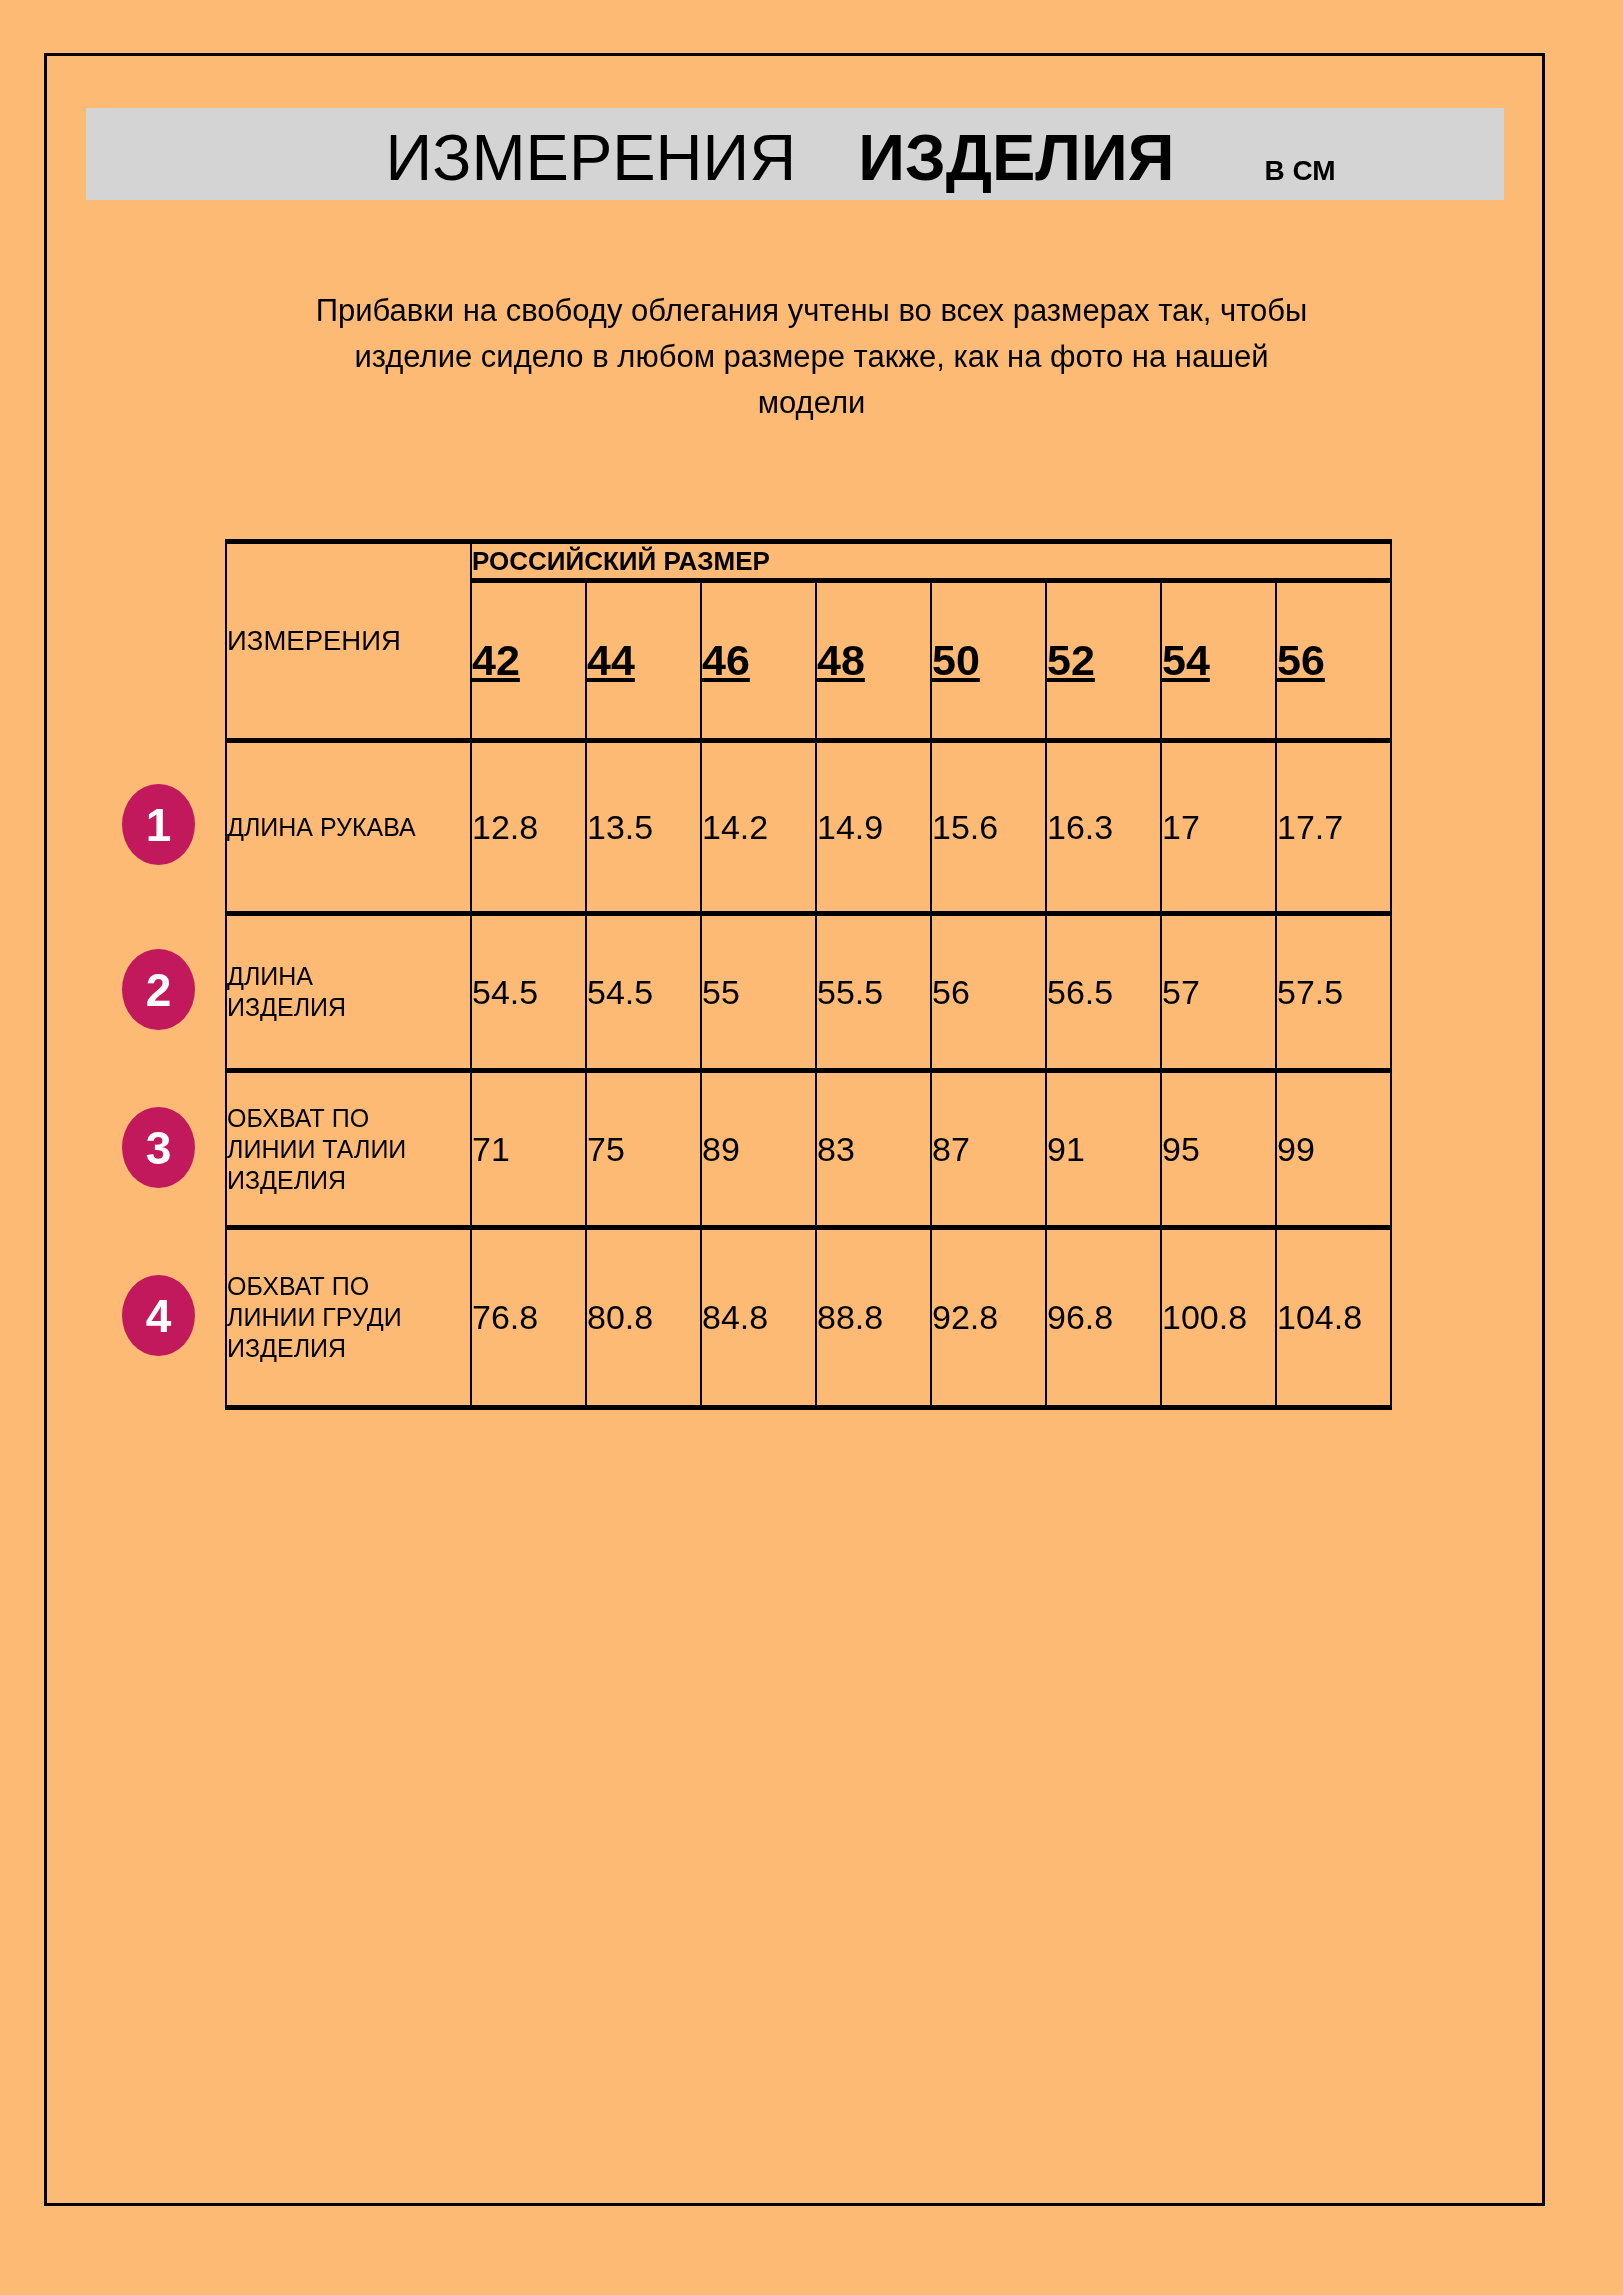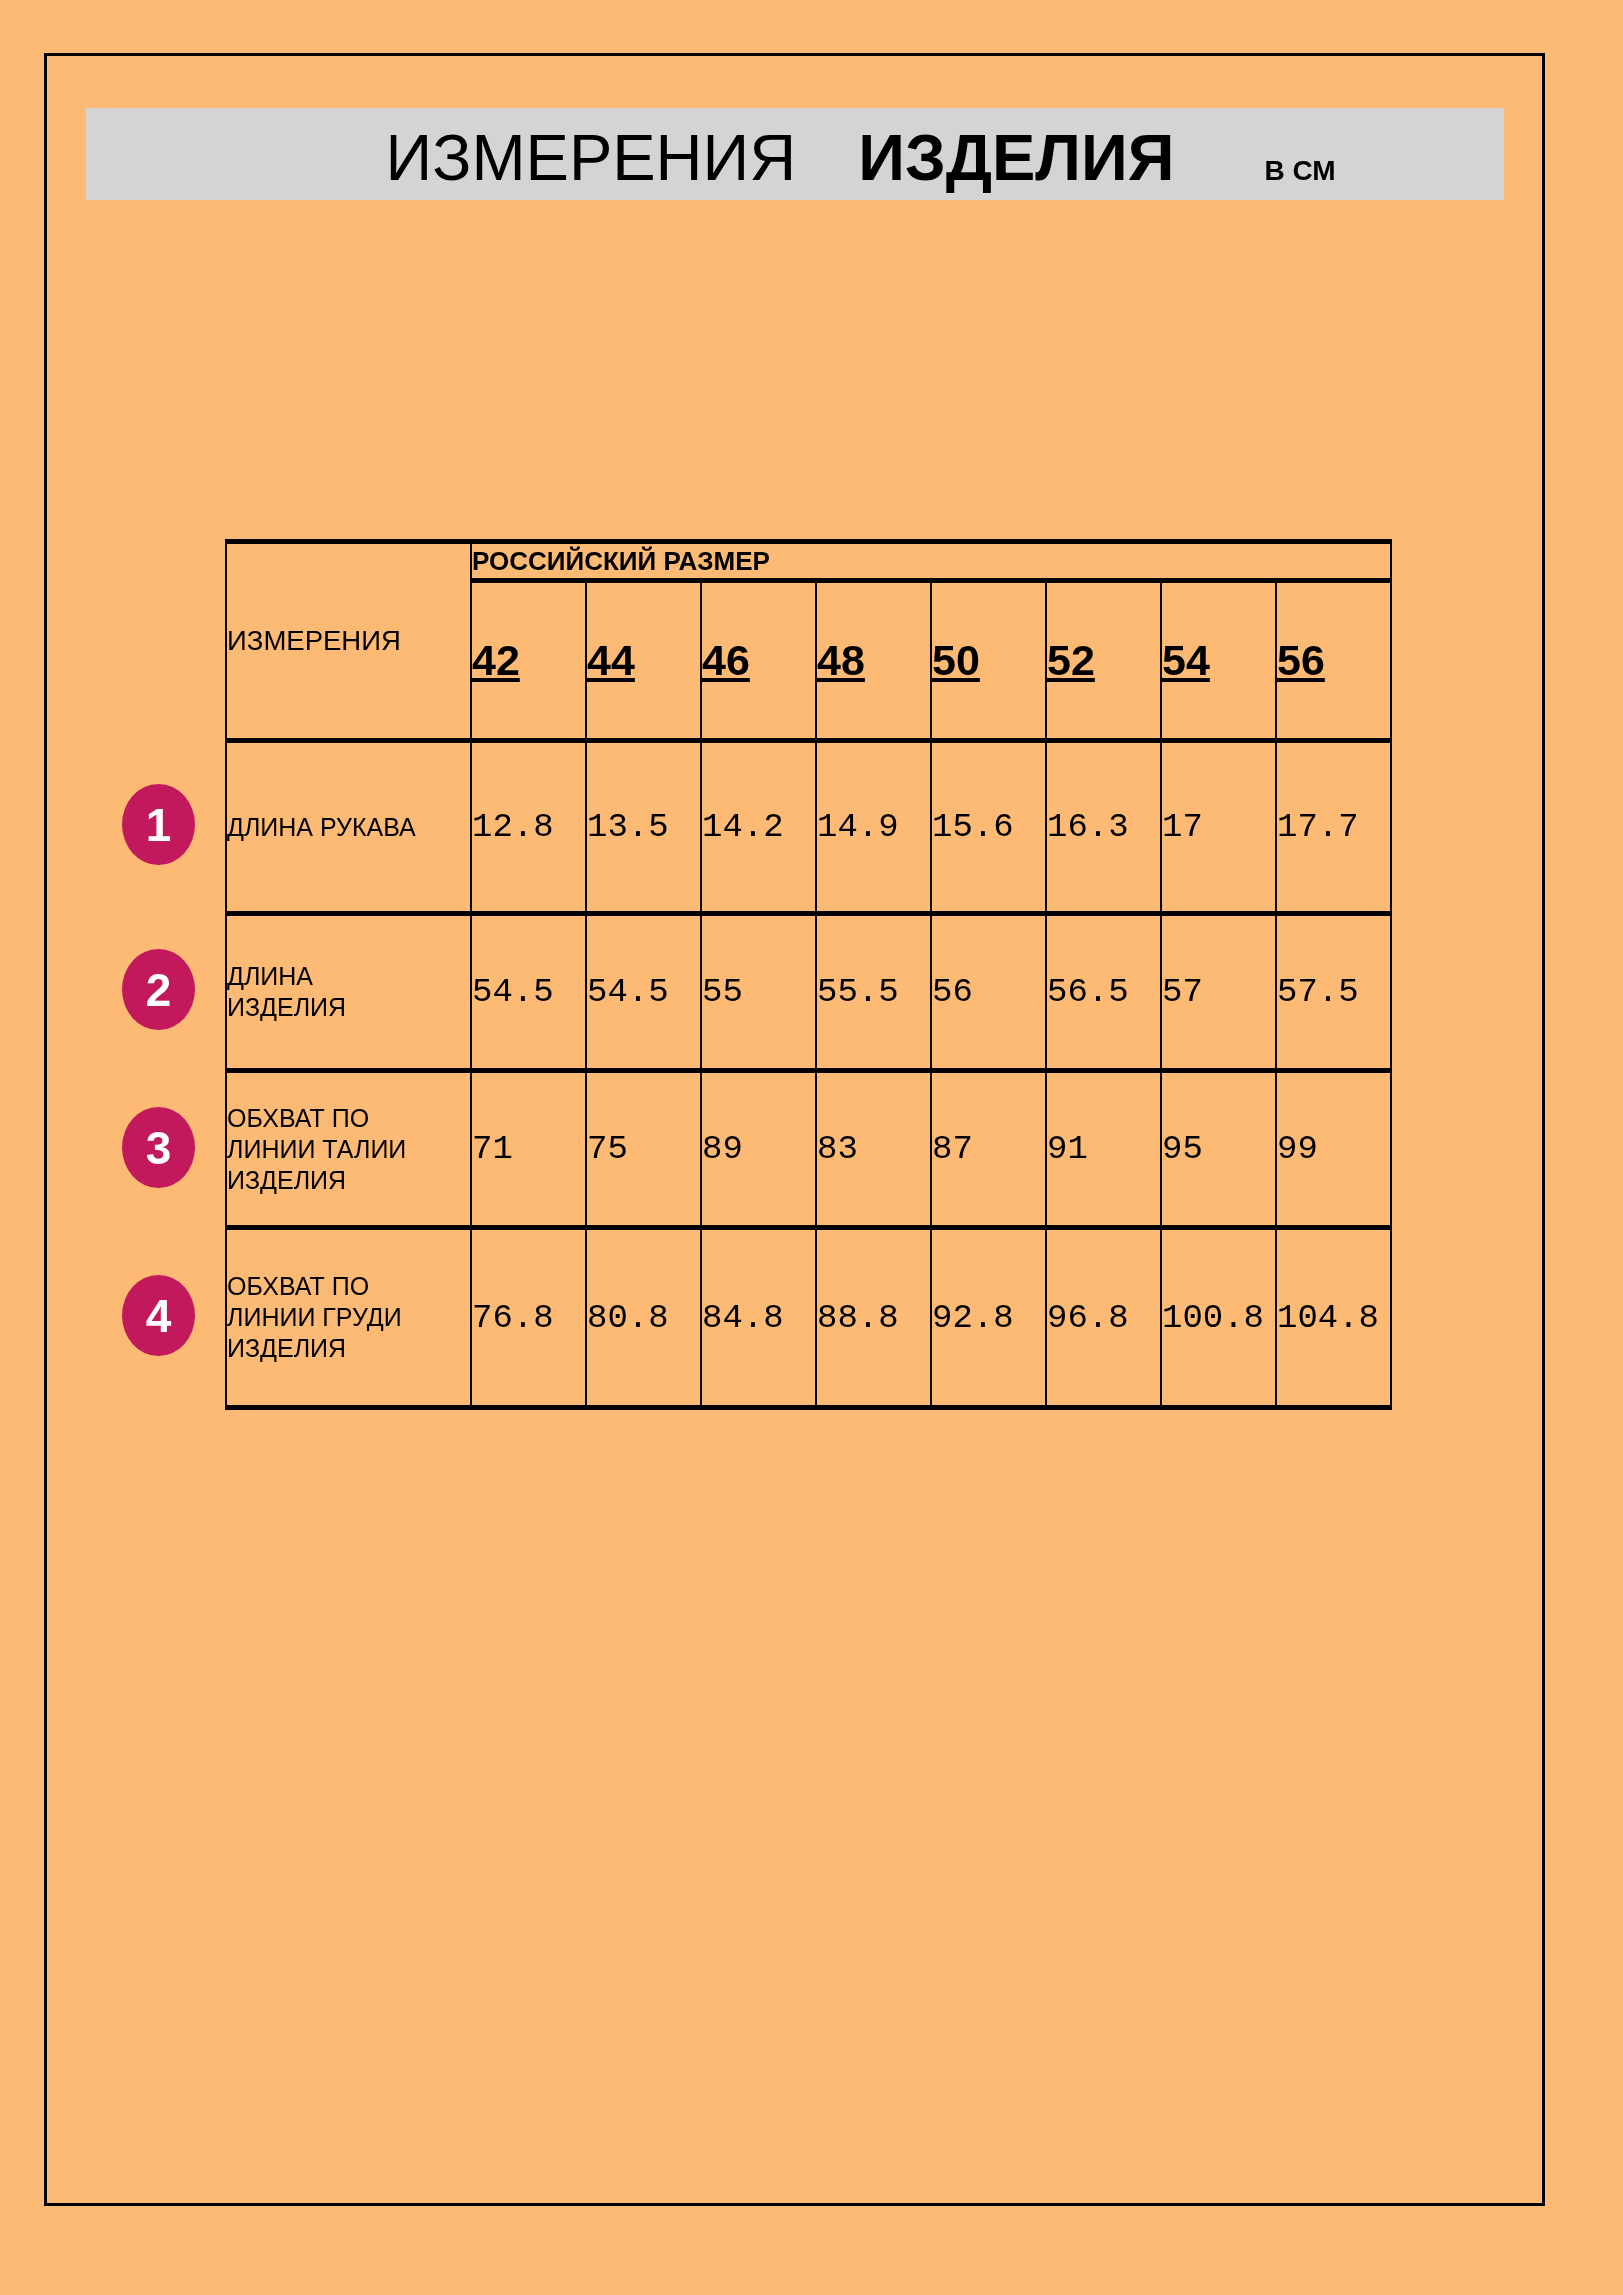--- a/index.html
+++ b/index.html
@@ -47,21 +47,21 @@
     border:2.6px solid #000;
     border-top-width:5.9px; border-bottom-width:5.9px;
     text-align:left; vertical-align:middle;
     padding:0;
     box-sizing:border-box;
   }
   td.corner   { font-size:27.5px; }
   td.grp      { font-size:26px; font-weight:bold; }
   td.size     { font-size:43px; font-weight:bold; }
   td.lbl      { font-size:25px; line-height:31px; white-space:pre-line; }
-  td.val      { font-size:34px;font-family:Liberation Mono, monospace; }
+  td.val      { font-size:34px; }
   tr.r-grp    { height:39px; }
   tr.r-sizes  { height:160px;text-decoration:underline; }
   tr.r-d1     { height:173px; }
   tr.r-d2     { height:157px; }
   tr.r-d3     { height:157px; }
   tr.r-d4     { height:180px; }
   .circ {
     position:absolute; left:122px;
     width:73px; height:81px;
     border-radius:50%;
@@ -83,20 +83,23 @@
 
   <div class="frame"></div>
 
   <div class="band">
     <span class="t1">ИЗМЕРЕНИЯ</span>
     <span class="t2">ИЗДЕЛИЯ</span>
     <span class="t3">В СМ</span>
   </div>
 
 
+  <div class="descr">Прибавки на свободу облегания учтены во всех размерах так, чтобы
+изделие сидело в любом размере также, как на фото на нашей
+модели</div>
 
   <table class="size-table">
     <colgroup>
       <col style="width:245px">
       <col style="width:115px">
         <col style="width:115px">
         <col style="width:115px">
         <col style="width:115px">
       <col style="width:115px">
         <col style="width:115px">

